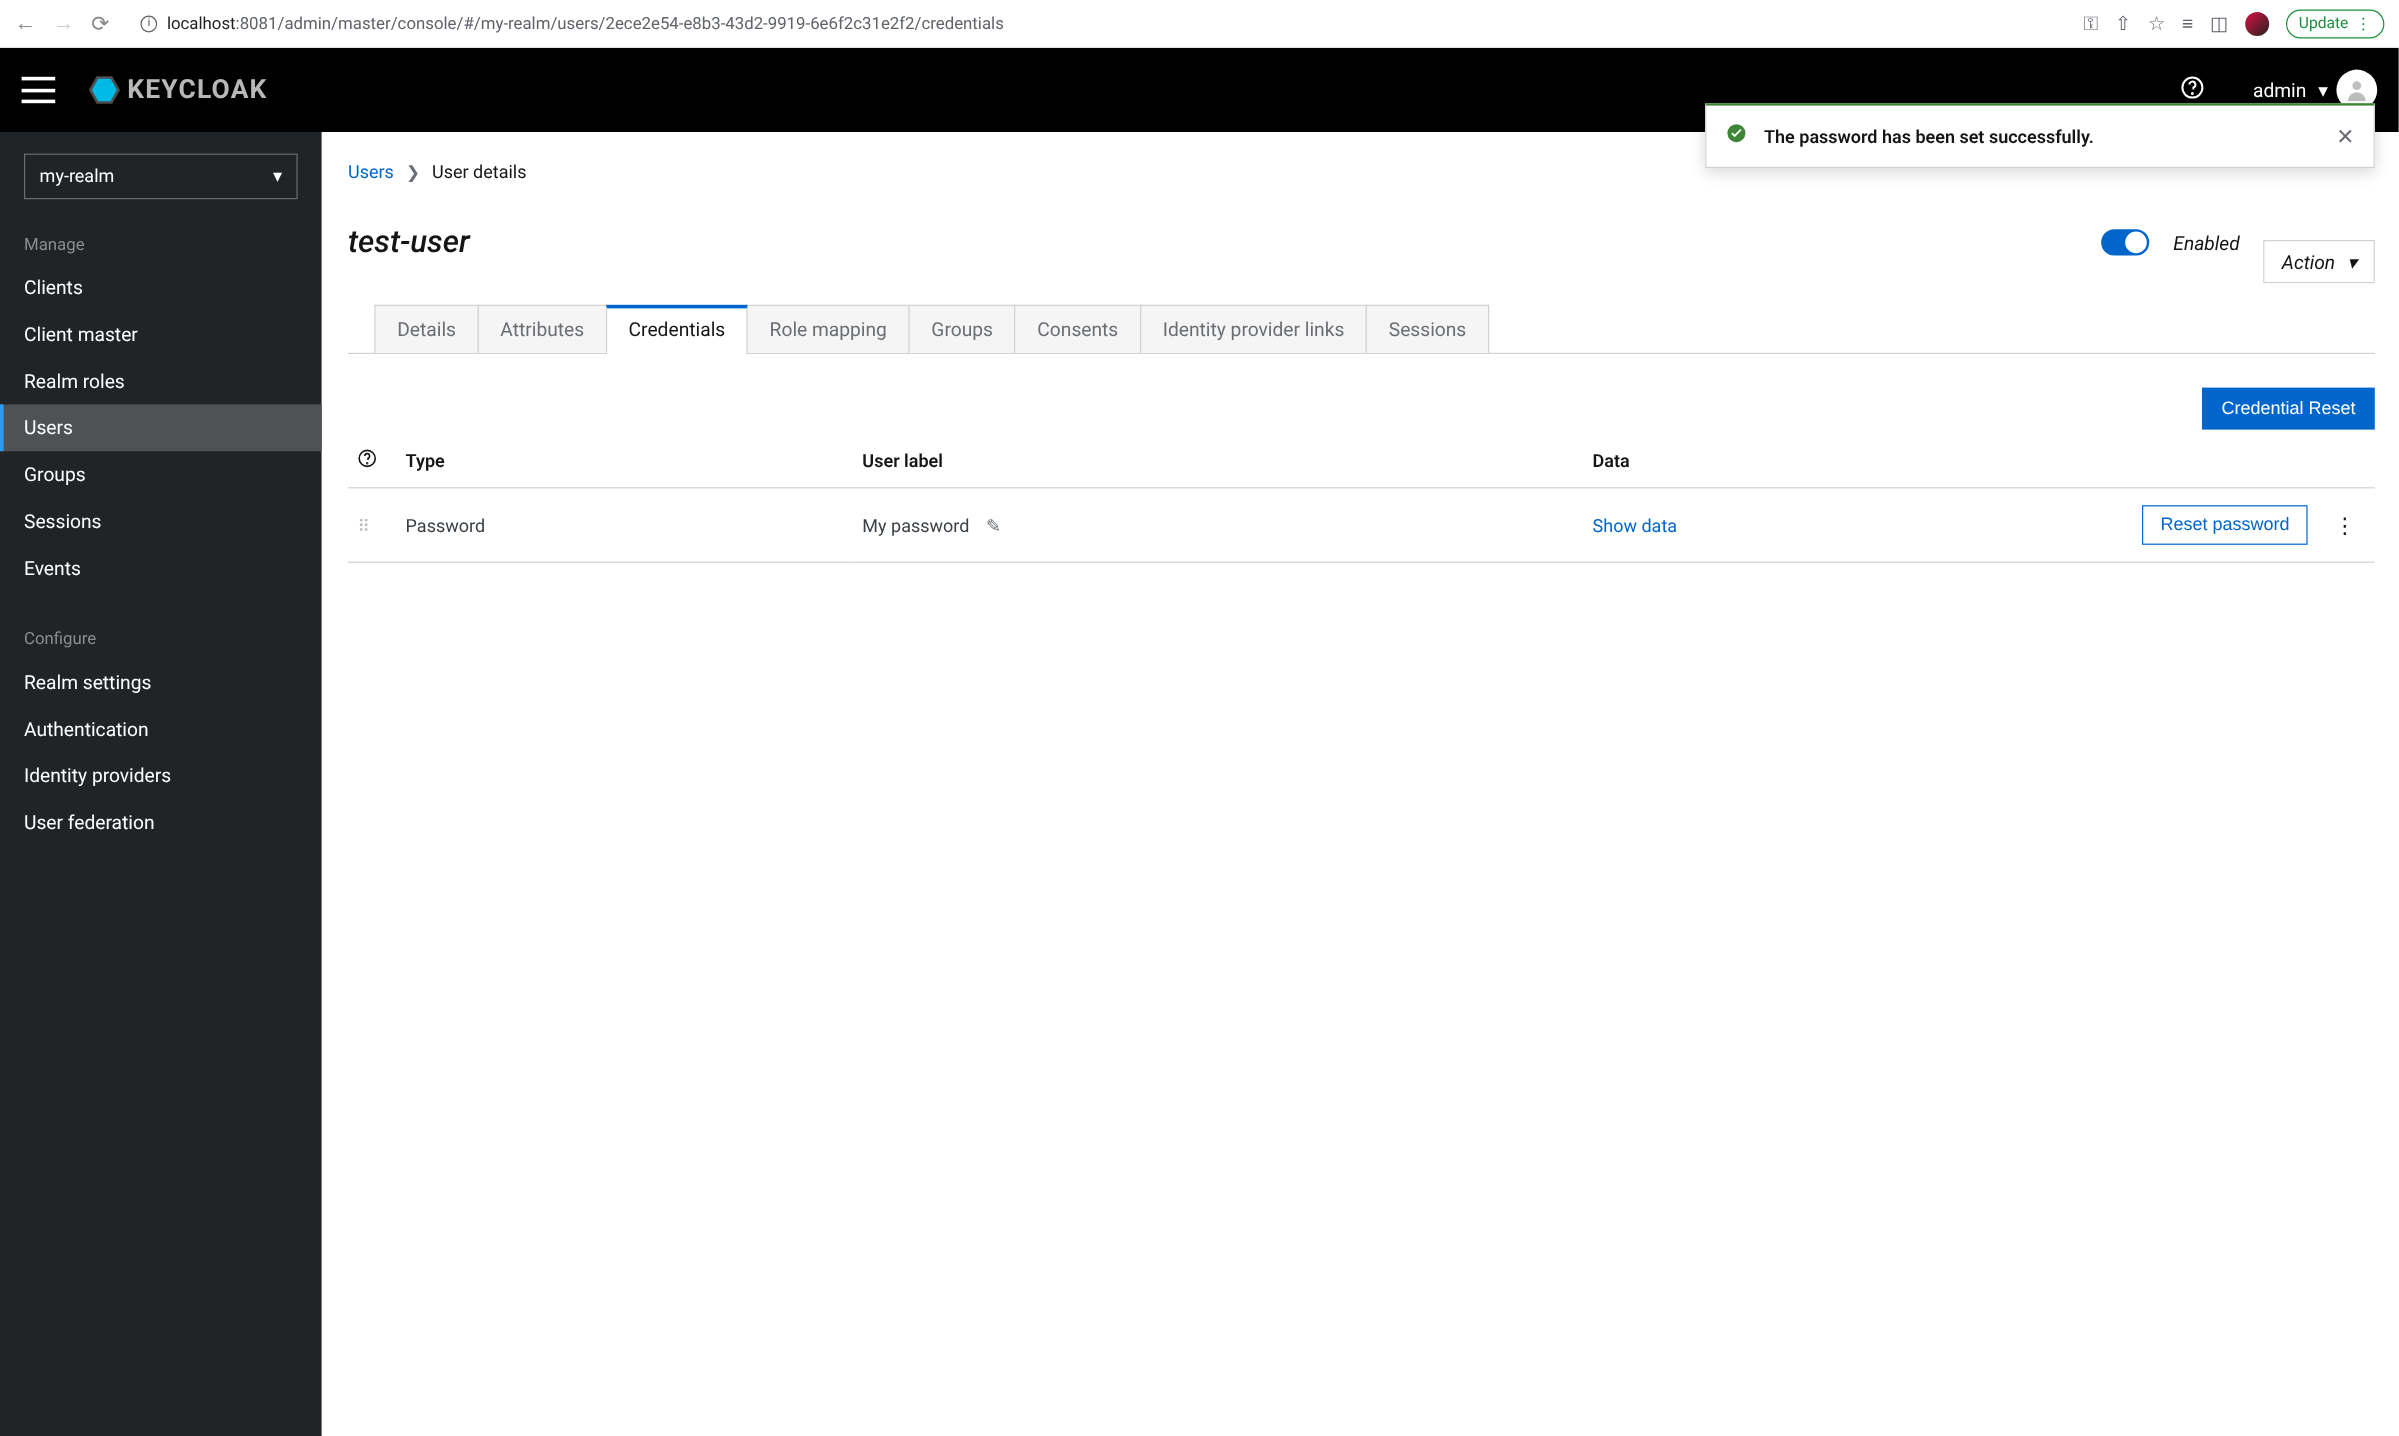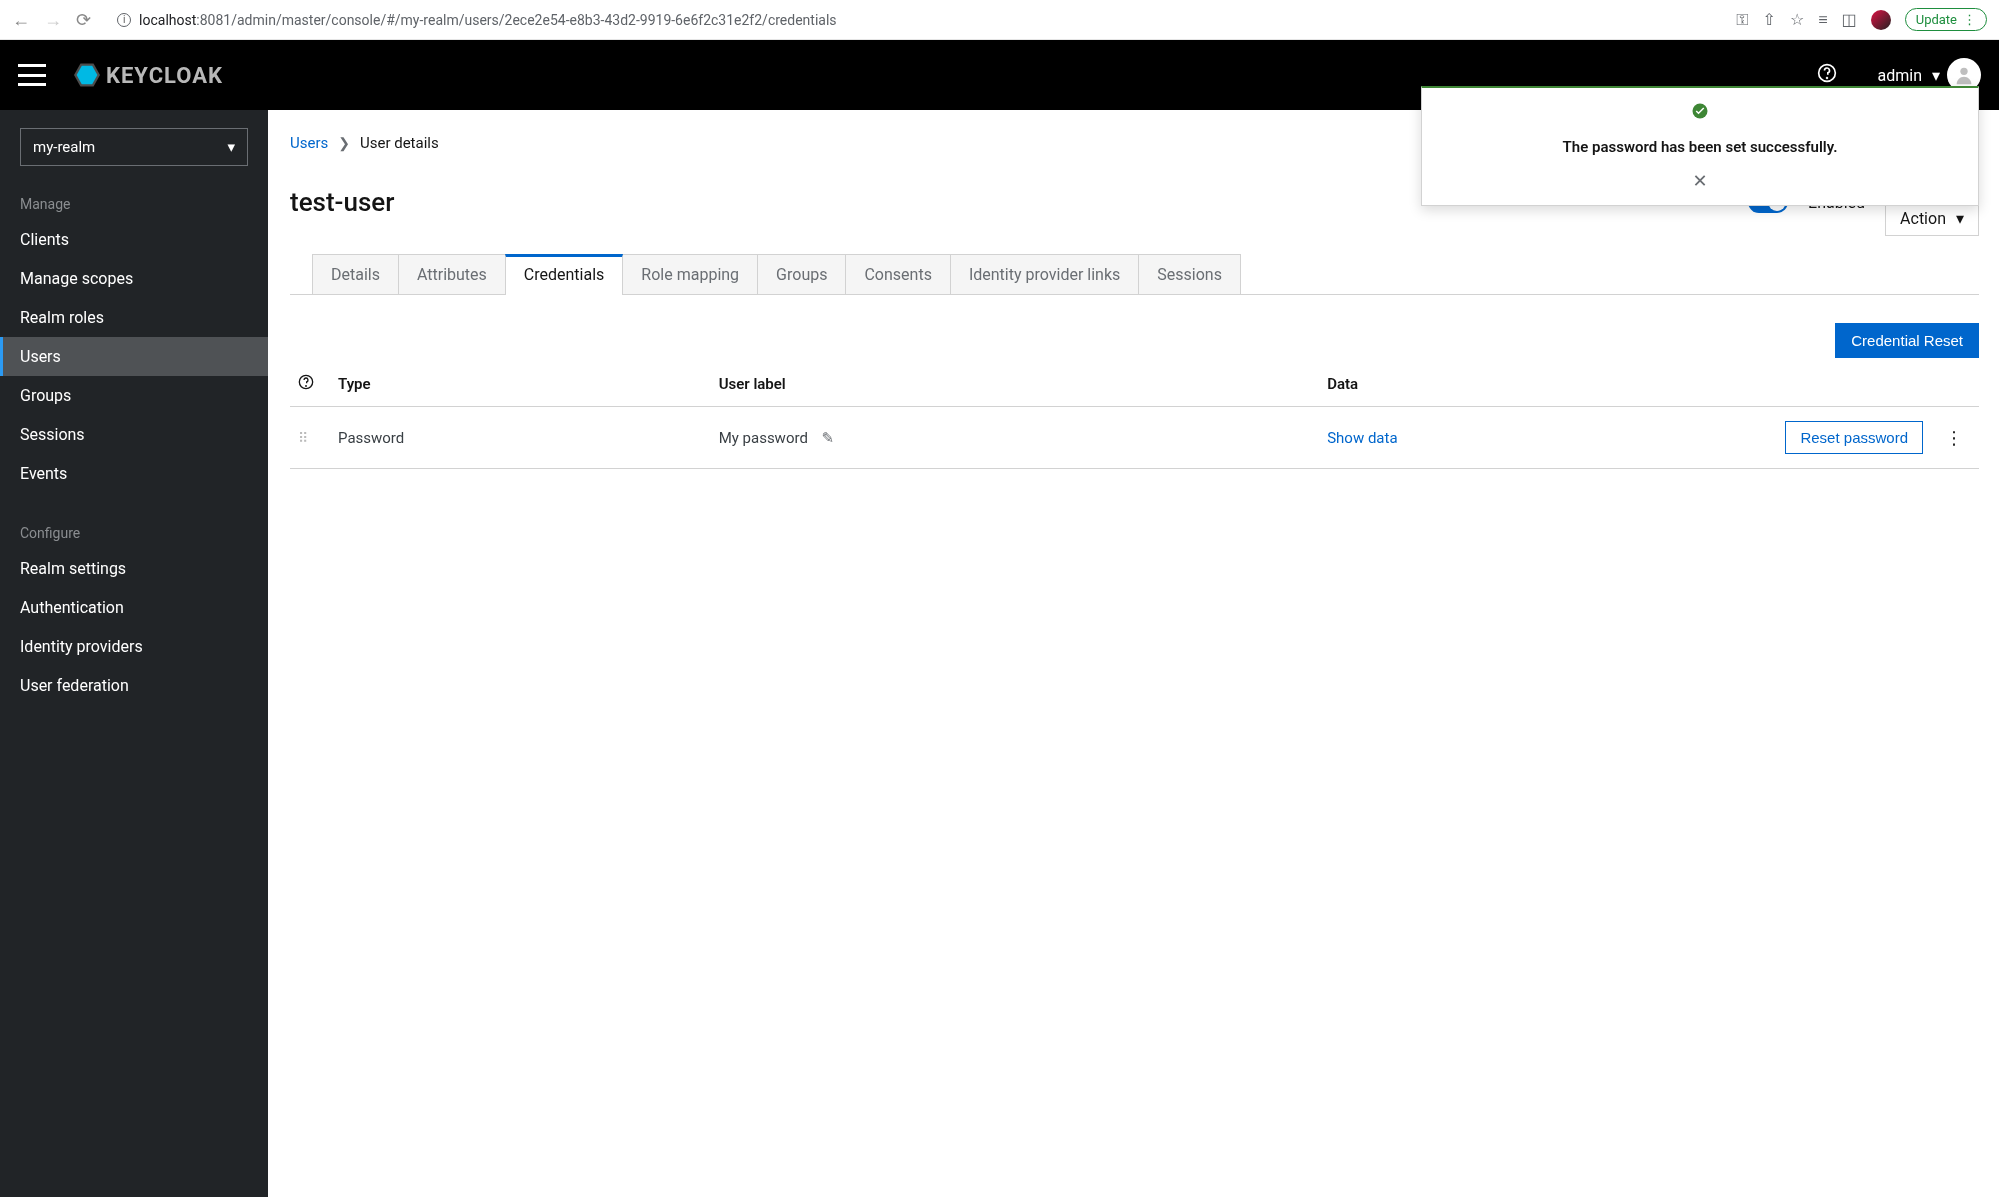--- a/index.html
+++ b/index.html
@@ -32,21 +32,21 @@
 .realm-select { margin:0 20px 20px; border:1px solid #6a6e73; height:38px; display:flex; align-items:center; justify-content:space-between; padding:0 12px; font-size:15px; cursor:pointer; }
 .side-section { color:#8a8d90; font-size:14px; padding:10px 20px 8px; }
 .side-item { padding:10px 20px; font-size:16px; color:#fff; cursor:pointer; }
 .side-item.active { background:#4f5255; border-left:3px solid #2b9af3; padding-left:17px; }
 .side-gap { height:22px; }
 
 .main { flex:1; padding:24px 20px 24px 22px; position:relative; }
 .breadcrumb { display:flex; align-items:center; gap:10px; font-size:15px; margin-bottom:16px; }
 .breadcrumb a { color:#0066cc; text-decoration:none; }
 .breadcrumb .sep { color:#6a6e73; font-size:14px; }
-.title-row { display:flex; align-items:center; gap:20px; margin-bottom:18px; }
+.title-row { display:flex; align-items:center; gap:20px; margin-bottom:18px;font-style:italic; }
 .title-row h1 { font-size:26px; font-weight:500; flex:1; }
 .toggle { width:40px; height:22px; border-radius:11px; background:#0066cc; position:relative; cursor:pointer; }
 .toggle .knob { position:absolute; right:2px; top:2px; width:18px; height:18px; border-radius:50%; background:#fff; }
 .enabled-label { font-size:16px; color:#151515; }
 .action-btn { border:1px solid #d2d2d2; height:36px; padding:0 14px; display:flex; align-items:center; gap:10px; font-size:16px; cursor:pointer; background:#fff;margin-top:32px; }
 
 .tabs { display:flex; border-bottom:1px solid #d2d2d2; margin-bottom:28px; }
 .tab { padding:10px 18px; font-size:16px; color:#6a6e73; cursor:pointer; background:#f5f5f5; border:1px solid #d2d2d2; border-bottom:none; margin-right:-1px; }
 .tab:first-child { margin-left:22px; }
 .tab.active { background:#fff; color:#151515; border-top:3px solid #0066cc; padding-top:8px; position:relative; }
@@ -59,21 +59,21 @@
 table.cred { width:100%; border-collapse:collapse; }
 table.cred th { text-align:left; font-weight:600; font-size:15px; padding:10px 8px 12px; border-bottom:1px solid #d2d2d2; }
 table.cred td { padding:14px 8px; border-bottom:1px solid #d2d2d2; font-size:15px; color:#393f44; vertical-align:middle; }
 .help-ic { color:#393f44; }
 .drag-handle { color:#bbb; letter-spacing:-2px; font-size:14px; }
 .edit-ic { color:#6a6e73; margin-left:10px; cursor:pointer; }
 .link { color:#0066cc; cursor:pointer; }
 .kebab { color:#151515; font-size:18px; cursor:pointer; padding:0 8px; }
 .row-actions { display:flex; align-items:center; gap:14px; justify-content:flex-end; }
 
-.toast { position:absolute; top:0; right:20px; width:558px; background:#fff; border:1px solid #d2d2d2; border-top:2px solid #3e8635; box-shadow:0 4px 12px rgba(0,0,0,0.15); padding:14px 16px; display:flex; align-items:center; gap:14px; z-index:50;flex-direction:column; }
+.toast { position:absolute; top:0; right:20px; width:558px; background:#fff; border:1px solid #d2d2d2; border-top:2px solid #3e8635; box-shadow:0 4px 12px rgba(0,0,0,0.15); padding:14px 16px; display:flex; align-items:center; gap:14px; z-index:50; }
 .toast .check { color:#3e8635; font-size:18px; }
 .toast .msg { flex:1; font-weight:600; color:#151515; font-size:15px; }
 .toast .close { color:#6a6e73; cursor:pointer; font-size:18px; }
 .toast-wrap { position:relative; height:0; }
 </style>
 </head>
 <body>
 
 <div class="browser-bar">
   <span class="nav-arrow">←</span>
@@ -146,21 +146,21 @@
 <div class="layout">
 
   <div class="sidebar">
     <div class="realm-select">
       <span>my-realm</span>
       <span>▾</span>
     </div>
     <div class="side-section">Manage</div>
     <div id="manage-list">
         <div class="side-item">Clients</div>
-        <div class="side-item">Manage scopes</div>
+        <div class="side-item">Client master</div>
         <div class="side-item">Realm roles</div>
         <div class="side-item active">Users</div>
         <div class="side-item">Groups</div>
         <div class="side-item">Sessions</div>
         <div class="side-item">Events</div>
       </div>
     <div class="side-gap"></div>
     <div class="side-section">Configure</div>
     <div id="configure-list">
         <div class="side-item">Realm settings</div>

